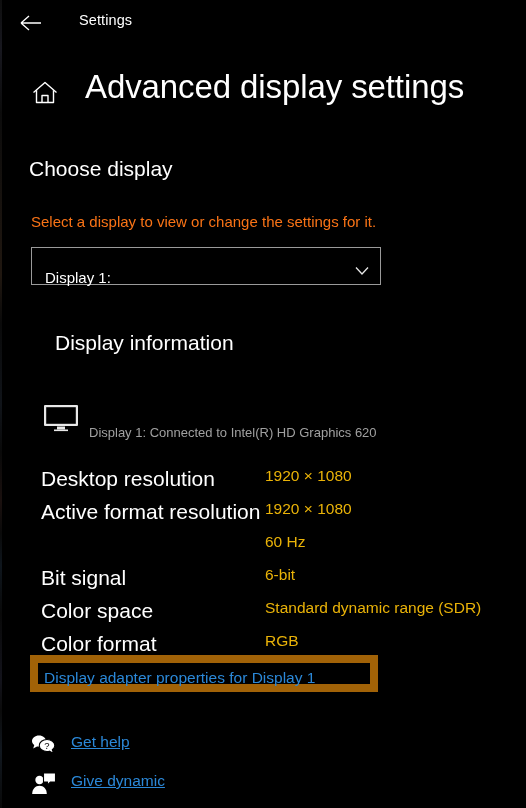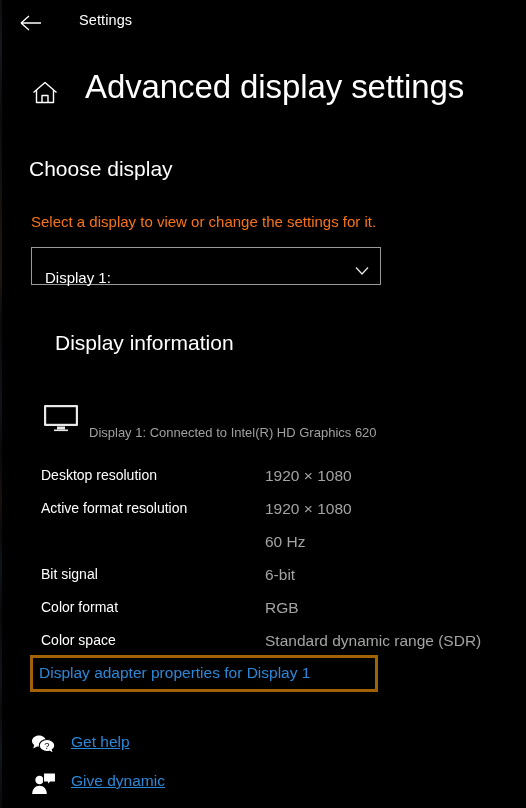--- a/index.html
+++ b/index.html
@@ -134,38 +134,38 @@
     left: 0; top: 463px;
     width: 526px;
   }
   .info-row {
     position: relative;
     height: 33px;
   }
   .info-label {
     position: absolute;
     left: 41px; top: 4px;
-    font-size: 14px;
+    font-size: 21px;
     color: #ffffff;
     white-space: nowrap;
   }
   .info-value {
     position: absolute;
     left: 265px; top: 4px;
     font-size: 15.5px;
-    color: #a3a3a3;
+    color: #eab308;
     white-space: nowrap;
   }
 
   
   .adapter-wrap {
     position: absolute;
     left: 30px; top: 655px;
     width: 348px; height: 37px;
-    border: 3px solid #a16207;
+    border: 8px solid #a16207;
     box-sizing: border-box;
   }
   .adapter-link {
     position: absolute;
     left: 6px; top: 6px;
     font-size: 15.5px;
     color: #2b88d8;
     white-space: nowrap;
     cursor: pointer;
   }
@@ -254,26 +254,26 @@
     <span class="info-value">1920 × 1080</span>
   </div>
   <div class="info-row">
     <span class="info-value">60 Hz</span>
   </div>
   <div class="info-row">
     <span class="info-label">Bit signal</span>
     <span class="info-value">6-bit</span>
   </div>
   <div class="info-row">
+    <span class="info-label">Color space</span>
+    <span class="info-value">Standard dynamic range (SDR)</span>
+  </div>
+  <div class="info-row">
     <span class="info-label">Color format</span>
     <span class="info-value">RGB</span>
-  </div>
-  <div class="info-row">
-    <span class="info-label">Color space</span>
-    <span class="info-value">Standard dynamic range (SDR)</span>
   </div>
 </div>
 
 <div class="adapter-wrap">
   <a class="adapter-link">Display adapter properties for Display 1</a>
 </div>
 
 <div class="footer-link" id="get-help-row">
   <span class="footer-icon">
     <svg width="28" height="26" viewBox="0 0 28 26">

